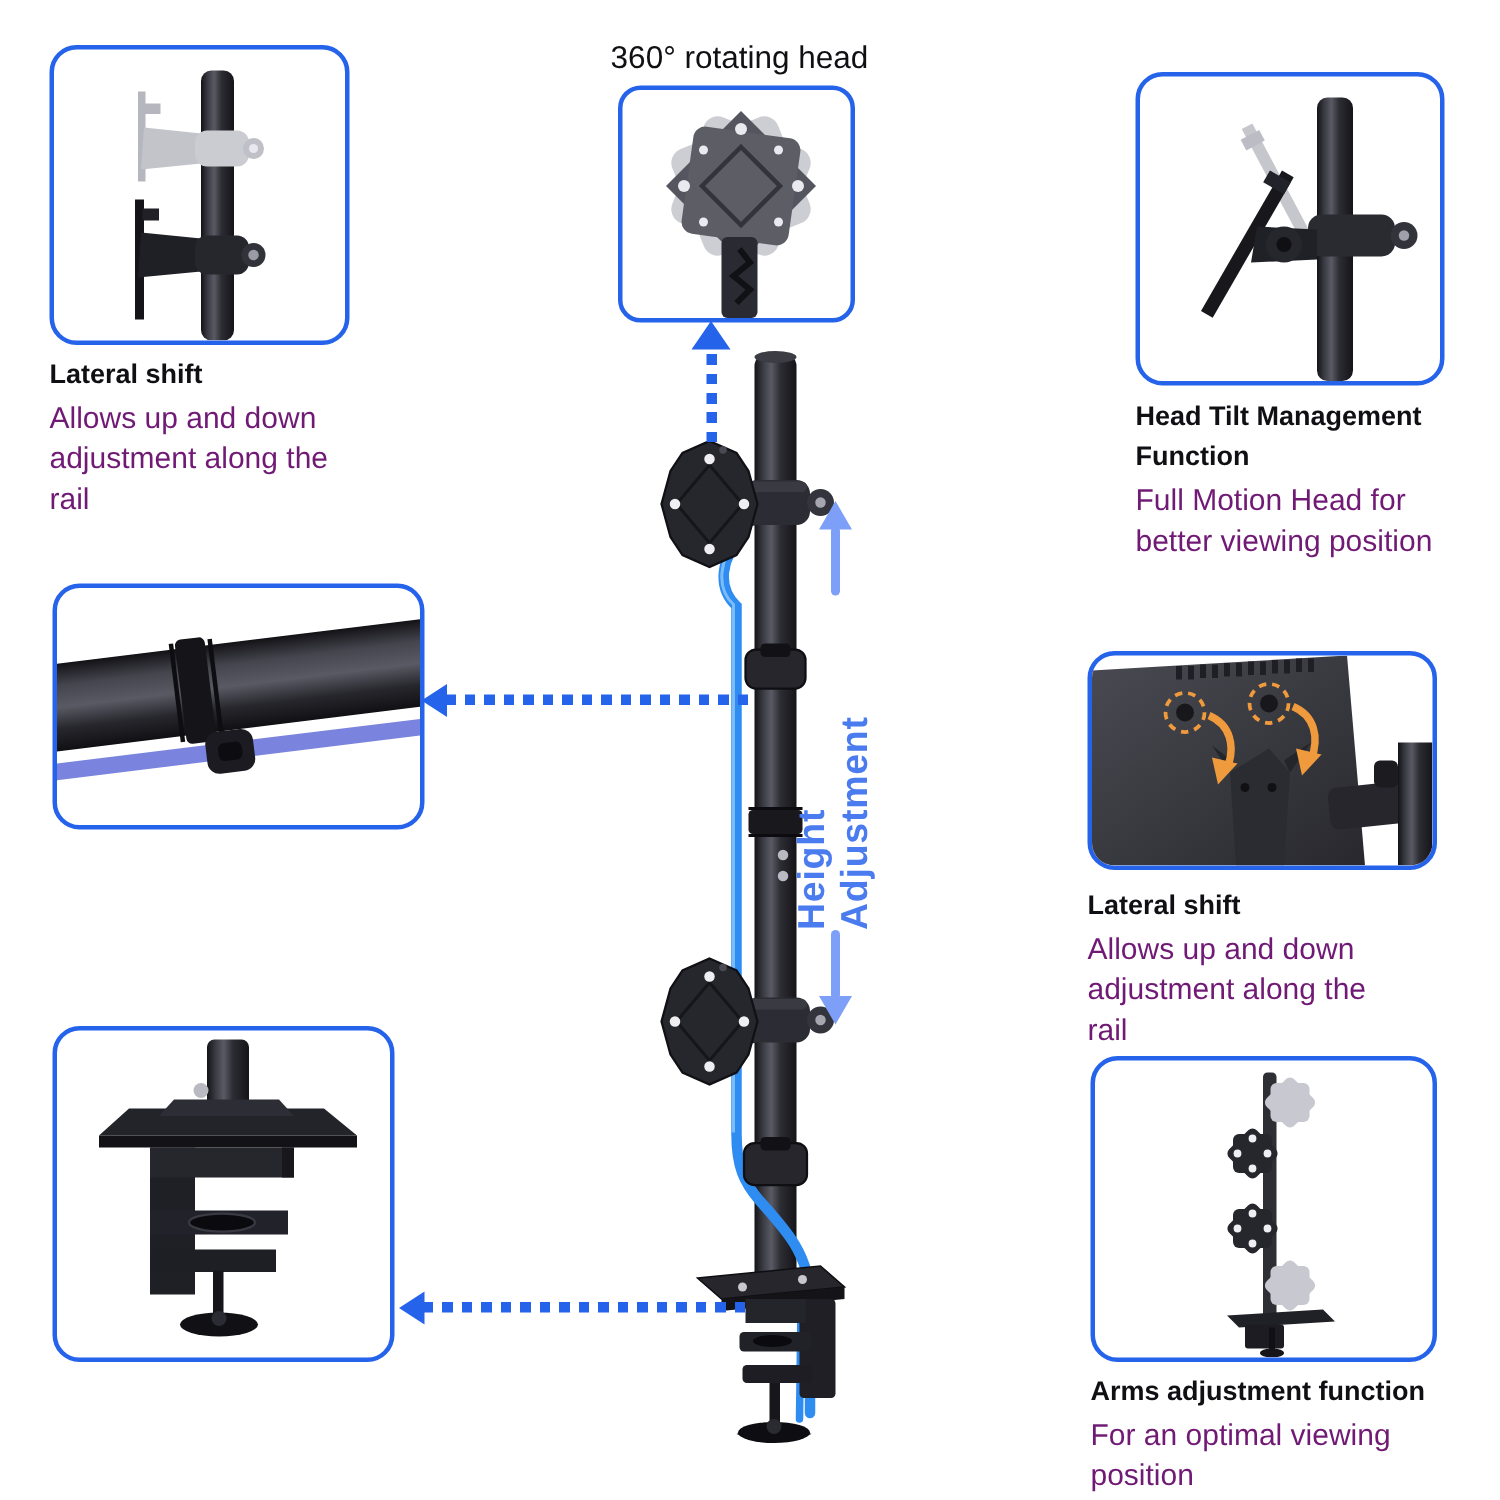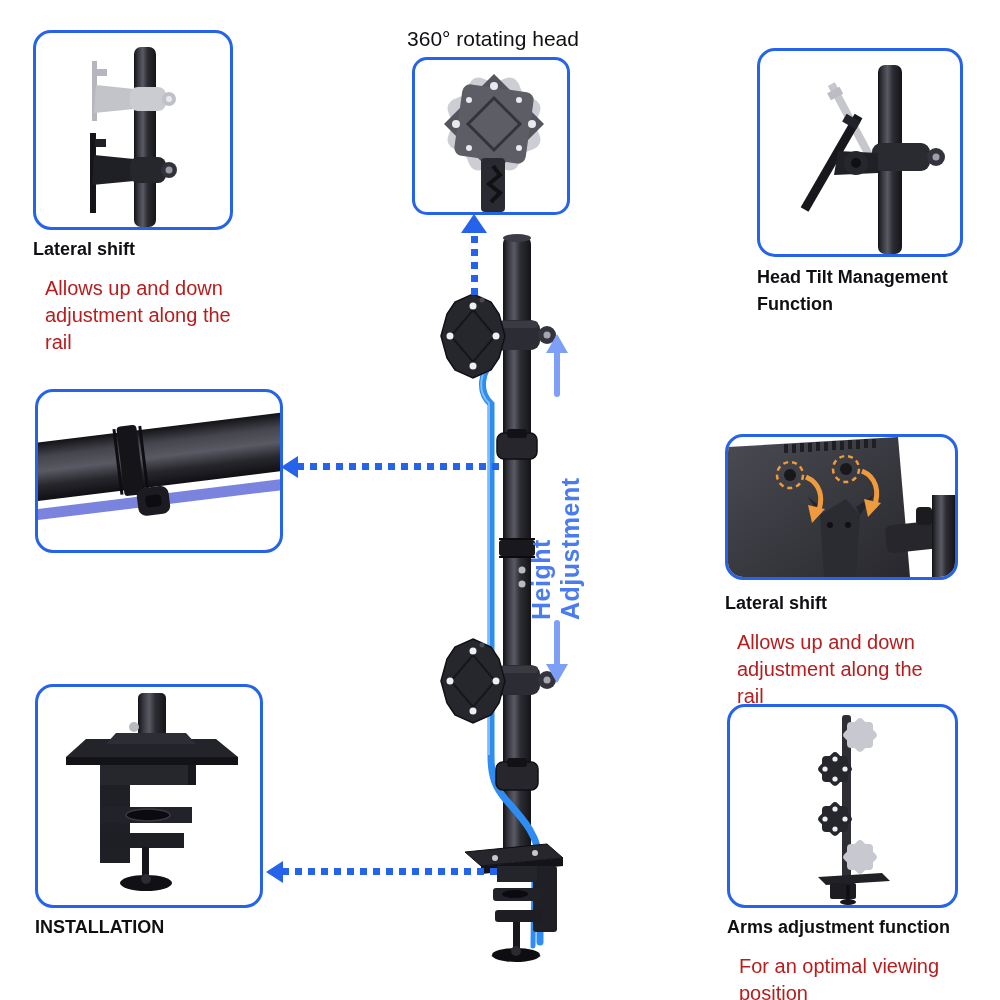--- a/index.html
+++ b/index.html
@@ -9,21 +9,21 @@
   }
   html,body{margin:0;padding:0;}
   body{width:1000px;height:1000px;background:var(--bg);
        font-family:"Liberation Sans",sans-serif;color:var(--text-dark);overflow:hidden;}
   .canvas{position:relative;width:1000px;height:1000px;}
   .card{position:absolute;border:3px solid var(--accent);border-radius:18px;
         background:#fff;overflow:hidden;box-sizing:border-box;}
   .card svg{display:block;}
   .txt{position:absolute;}
   .txt .title{font-weight:700;font-size:18px;line-height:27px;color:#101014;margin:0 0 3px 0;}
-  .txt .body{font-size:20px;line-height:27px;color:#b91c1c;margin:12px;}
+  .txt .body{font-size:20px;line-height:27px;color:#701a75;margin:0;}
   .toplabel{position:absolute;font-weight:400;font-size:21px;color:#101014;text-align:center;}
   .dots-h{position:absolute;height:7px;
           background:repeating-linear-gradient(90deg,var(--accent) 0 7px,transparent 7px 13px);}
   .dots-v{position:absolute;width:7px;
           background:repeating-linear-gradient(180deg,var(--accent) 0 7px,transparent 7px 13px);}
   .arr-left{position:absolute;width:0;height:0;
             border-top:11px solid transparent;border-bottom:11px solid transparent;
             border-right:17px solid var(--accent);}
   .arr-up-solid{position:absolute;width:0;height:0;
             border-left:13px solid transparent;border-right:13px solid transparent;
@@ -212,20 +212,21 @@
         <rect x="67" y="58" width="9" height="108" fill="#17171c" transform="rotate(30 72 112)"></rect>
         <rect x="60" y="62" width="16" height="9" fill="#22222a" transform="rotate(30 72 112)"></rect>
         <polygon points="78,100 118,102 118,122 74,124" fill="#202027"></polygon>
         <circle cx="96" cy="112" r="12" fill="#26262d"></circle>
           <circle cx="96" cy="112" r="5" fill="#0f0f14"></circle>
       </g>
     </svg>
   </div>
   <div class="txt" style="left:757px;top:264px;width:216px">
     <p class="title">Head Tilt Management Function</p>
+    <p class="body">Full Motion Head for better viewing position</p>
   </div>
 
   <div class="card" style="left:35px;top:389px;width:248px;height:164px">
     <svg width="242" height="158" viewBox="0 0 242 158">
       <g transform="rotate(-7 121 80)">
         <rect x="-30" y="36" width="304" height="58" rx="12" fill="url(#poleGradV)"></rect>
         <rect x="84" y="30" width="20" height="70" rx="4" fill="#141419"></rect>
         <rect x="80" y="32" width="3" height="66" fill="#0e0e12"></rect>
         <rect x="106" y="32" width="3" height="66" fill="#0e0e12"></rect>
         <rect x="-30" y="102" width="304" height="11" fill="var(--cable-indigo)"></rect>
@@ -302,21 +303,20 @@
         <ellipse cx="110" cy="128" rx="22" ry="6" fill="#0b0b0f" stroke="#3a3a44" stroke-width="1.5"></ellipse>
         <rect x="62" y="146" width="84" height="15" fill="#1e1e25"></rect>
         <rect x="104" y="160" width="7" height="32" fill="#15151a"></rect>
         <path d="M82,196 Q108,186 134,196 Q108,205 82,196 Z" fill="#15151a"></path>
         <ellipse cx="108" cy="196" rx="26" ry="8" fill="#101015"></ellipse>
         <circle cx="108" cy="192" r="5" fill="#2b2b33"></circle>
       </g>
     </svg>
   </div>
   <div class="txt" style="left:35px;top:914px;width:310px">
-    <p class="title">INSTALLATION</p>
   </div>
 
   <div class="card" style="left:727px;top:704px;width:231px;height:204px">
     <svg width="225" height="198" viewBox="0 0 225 198">
       <defs>
         <g id="miniplate">
           <rect x="-13" y="-13" width="26" height="26" rx="4"></rect>
           <rect x="-13" y="-13" width="26" height="26" rx="4" transform="rotate(45)"></rect>
         </g>
       </defs>

